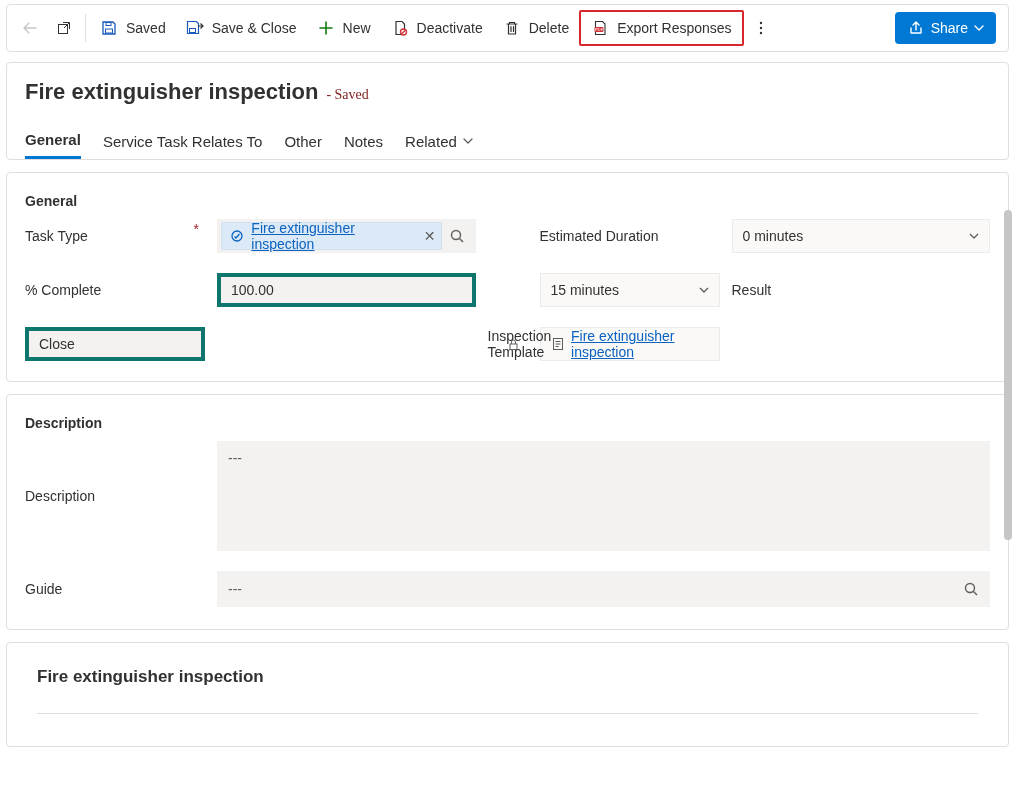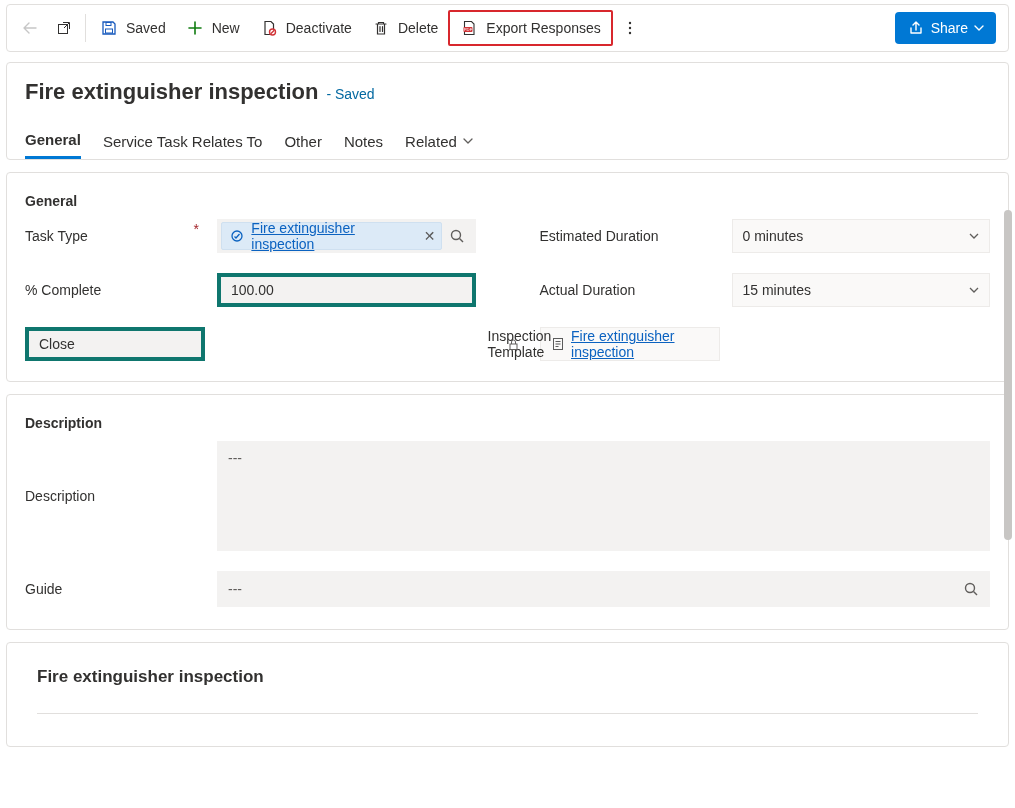--- a/index.html
+++ b/index.html
@@ -17,21 +17,21 @@
   .cmd-spacer { flex:1; }
   .share-btn { background:#0078d4; color:#fff; border-radius:4px; height:32px; padding:0 12px; display:flex; align-items:center; font-size:14px; margin-right:6px; cursor:pointer; }
   .share-btn .ico { margin-right:6px; }
   .share-btn .chev { margin-left:6px; }
   .highlight-red { border:2px solid #d8272d; border-radius:2px; }
 
   
   .card { border:1px solid #e1dfdd; border-radius:4px; margin:0 6px 12px 6px; padding:16px 18px 0 18px; }
   .title-row { display:flex; align-items:baseline; }
   .rec-title { font-size:22px; font-weight:600; margin-right:8px; }
-  .saved-tag { font-size:14px; color:#0369a1; }
+  .saved-tag { font-size:14px; color:#7f1d1d;font-family:Liberation Serif, serif; }
   .subtitle-row { display:flex; align-items:center; margin-top:6px; font-size:14px; color:#323130; }
   .subtitle-row .dot { margin:0 8px; color:#605e5c; }
   .subtitle-row .chev { margin-left:6px; color:#605e5c; }
 
   .tabs { display:flex; margin-top:18px; }
   .tab { padding:8px 0; margin-right:22px; font-size:15px; color:#323130; cursor:pointer; display:flex; align-items:center; }
   .tab.active { font-weight:600; border-bottom:3px solid #0078d4; color:#323130; }
   .tab .chev { margin-left:6px; color:#605e5c; }
 
   
@@ -95,20 +95,30 @@
     <span class="ico">
       <svg width="16" height="16" viewBox="0 0 16 16">
             <path d="M2 2h10l2 2v10H2z" fill="none" stroke="#185abd" stroke-width="1.3"></path>
             <rect x="4.5" y="9" width="7" height="4" fill="none" stroke="#185abd"></rect>
             <rect x="5" y="2.5" width="5" height="3" fill="none" stroke="#185abd"></rect>
           </svg>
     </span>
     <span class="lbl">Saved</span>
   </div>
 
+  <div class="cmd-btn">
+    <span class="ico">
+      <svg width="18" height="16" viewBox="0 0 18 16">
+            <path d="M1.5 1.5h9l2 2v10h-11z" fill="none" stroke="#185abd" stroke-width="1.2"></path>
+            <rect x="3.5" y="8.5" width="6" height="4" fill="none" stroke="#185abd"></rect>
+            <path d="M12 6h5M14.5 3.5 17 6l-2.5 2.5" fill="none" stroke="#323130" stroke-width="1.2"></path>
+          </svg>
+    </span>
+    <span class="lbl">Save &amp; Close</span>
+  </div>
 
   <div class="cmd-btn">
     <span class="ico">
       <svg width="16" height="16" viewBox="0 0 16 16">
             <path d="M8 2v12M2 8h12" stroke="#107c10" stroke-width="1.6" stroke-linecap="round"></path>
           </svg>
     </span>
     <span class="lbl">New</span>
   </div>
 
@@ -232,32 +242,32 @@
       </div>
     </div>
 
     <div class="fld-label">% Complete</div>
     <div class="fld-ctrl">
       <div class="input-box">
             <span>100.00</span>
           </div>
     </div>
     <div></div>
-    <div class="fld-label">Actual Duration</div>
     <div class="fld-ctrl">
       <div class="input-box light combo">
         <span>15 minutes</span>
         <span class="chev">
           <svg width="10" height="10" viewBox="0 0 10 10">
                 <path d="M1 3l4 4 4-4" stroke="#605e5c" stroke-width="1.3" fill="none"></path>
               </svg>
         </span>
       </div>
     </div>
 
+    <div class="fld-label">Result</div>
     <div class="fld-ctrl">
       <div class="input-box">
             <span>Close</span>
           </div>
     </div>
     <div></div>
     <div class="fld-label">
       <span>Inspection Template</span>
       <span class="lock-ico" style="position:absolute;right:4px;">
         <svg width="13" height="13" viewBox="0 0 13 13">

